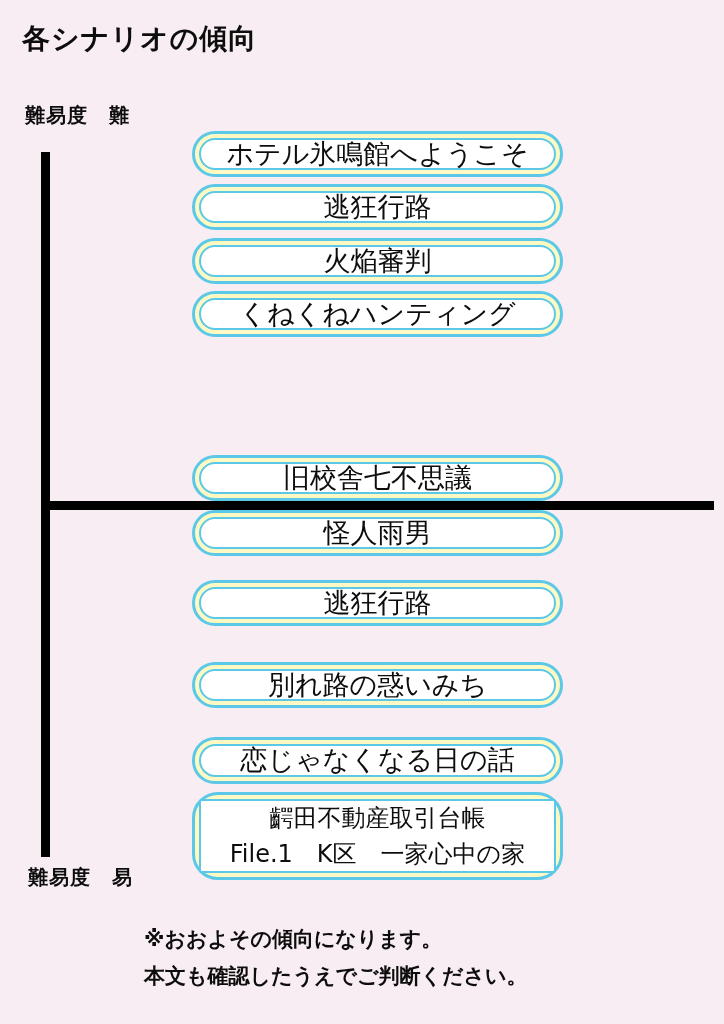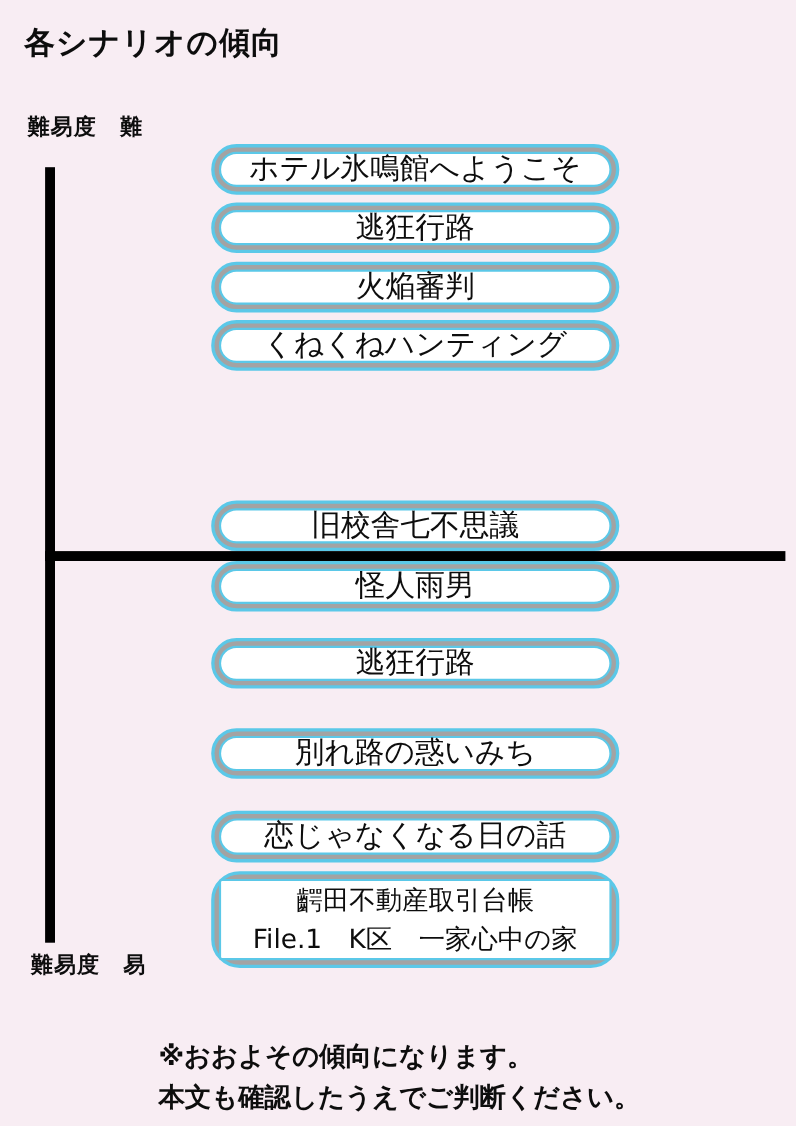--- a/index.html
+++ b/index.html
@@ -35,21 +35,21 @@
     background:#000;z-index:1;
   }
   .hbar{
     position:absolute;left:41px;top:501px;width:673px;height:9px;
     background:#000;z-index:1;
   }
 
   .pill{
     position:absolute;left:192px;width:371px;
     box-sizing:border-box;
-    background:#a3a3a3;
+    background:#fef9c3;
     border:3px solid var(--cyan);
     border-radius:23px;
     padding:4px;
     z-index:2;
   }
   .pill-inner{
     width:100%;height:100%;
     box-sizing:border-box;
     border:2px solid var(--cyan);
     border-radius:17px;
@@ -60,22 +60,22 @@
   }
   .pill-label{
     font-size:27px;line-height:1.05;
     white-space:nowrap;color:var(--ink);
   }
   .pill.tall{border-radius:26px;}
   .pill.tall .pill-inner{border-radius:3px;}
   .pill.tall .pill-label{font-size:24px;line-height:1.35;}
 
   .footnote{
-    position:absolute;left:144px;top:942px;
-    font-size:24px;font-weight:bold;line-height:37px;
+    position:absolute;left:144px;top:921px;
+    font-size:21px;font-weight:bold;line-height:37px;
     white-space:nowrap;
   }
 </style>
 </head>
 <body>
 
 <div class="stage">
 
   <div class="title">各シナリオの傾向</div>
 

